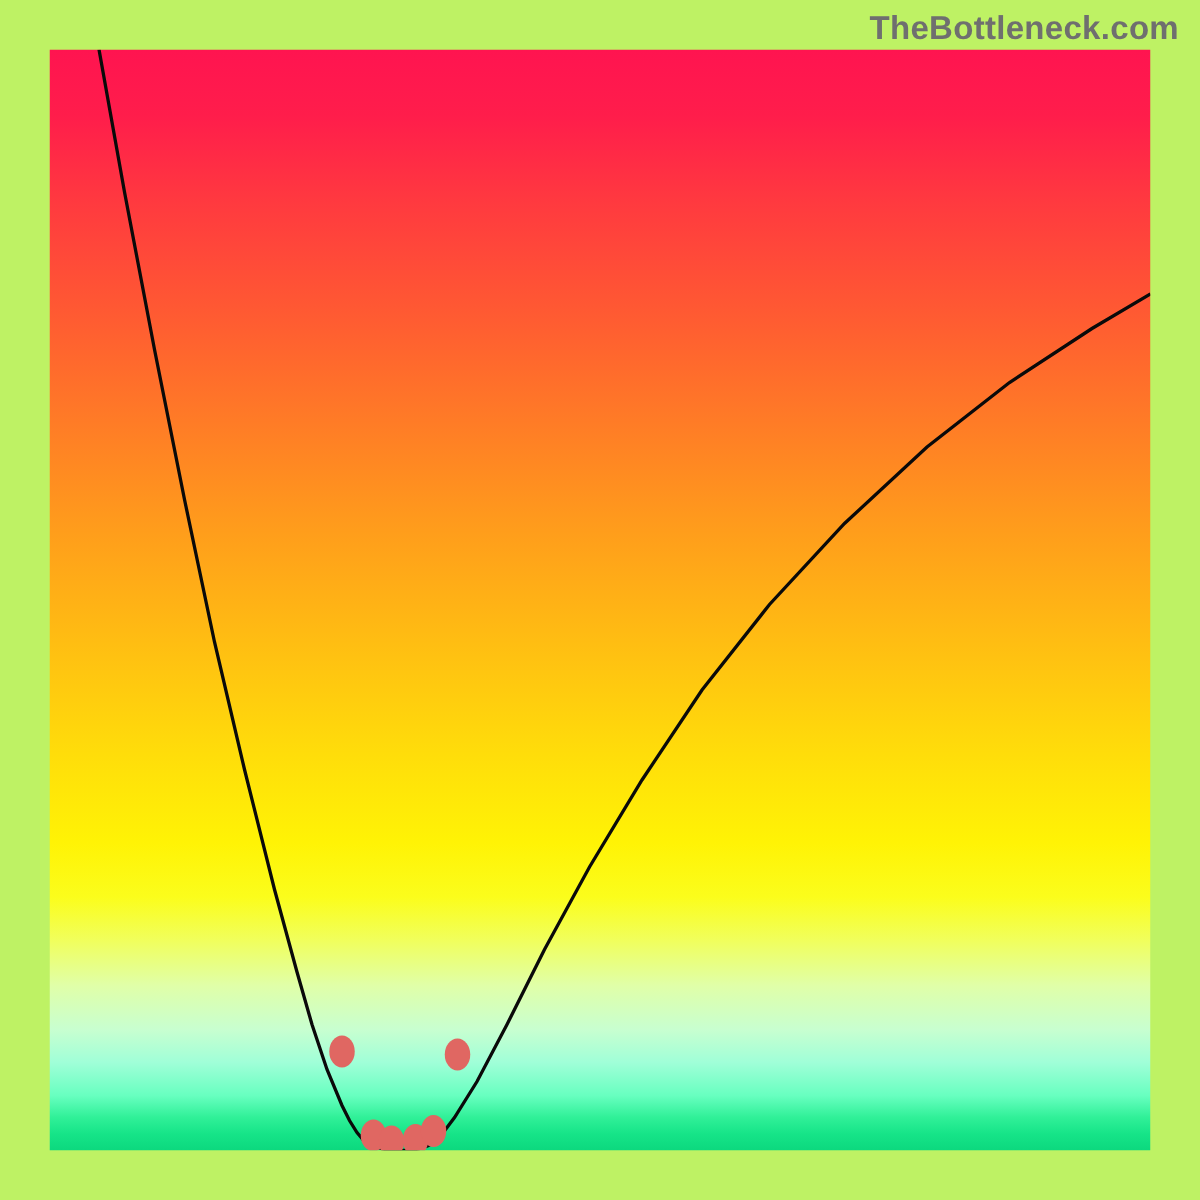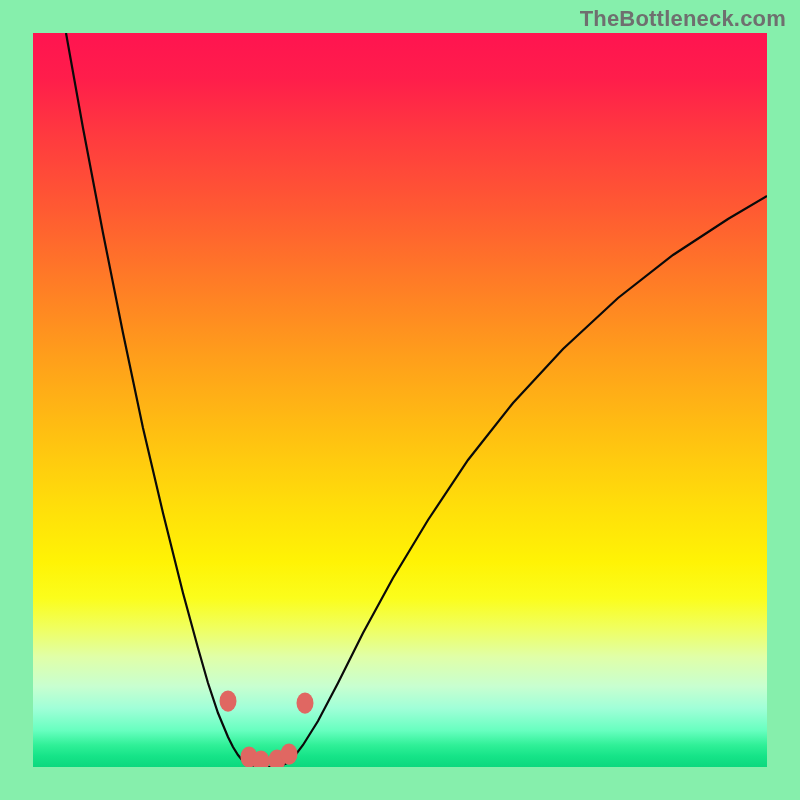--- a/index.html
+++ b/index.html
@@ -6,21 +6,21 @@
     margin: 0;
     padding: 0;
     width: 800px;
     height: 800px;
     overflow: hidden;
     background: #000;
   }
   .frame {
     position: absolute;
     inset: 0;
-    background: #86efac;
+    background: #bef264;
   }
   .plot {
     position: absolute;
     left: 33px;
     top: 33px;
     width: 734px;
     height: 734px;
     overflow: hidden;
   }
   .gradient {

